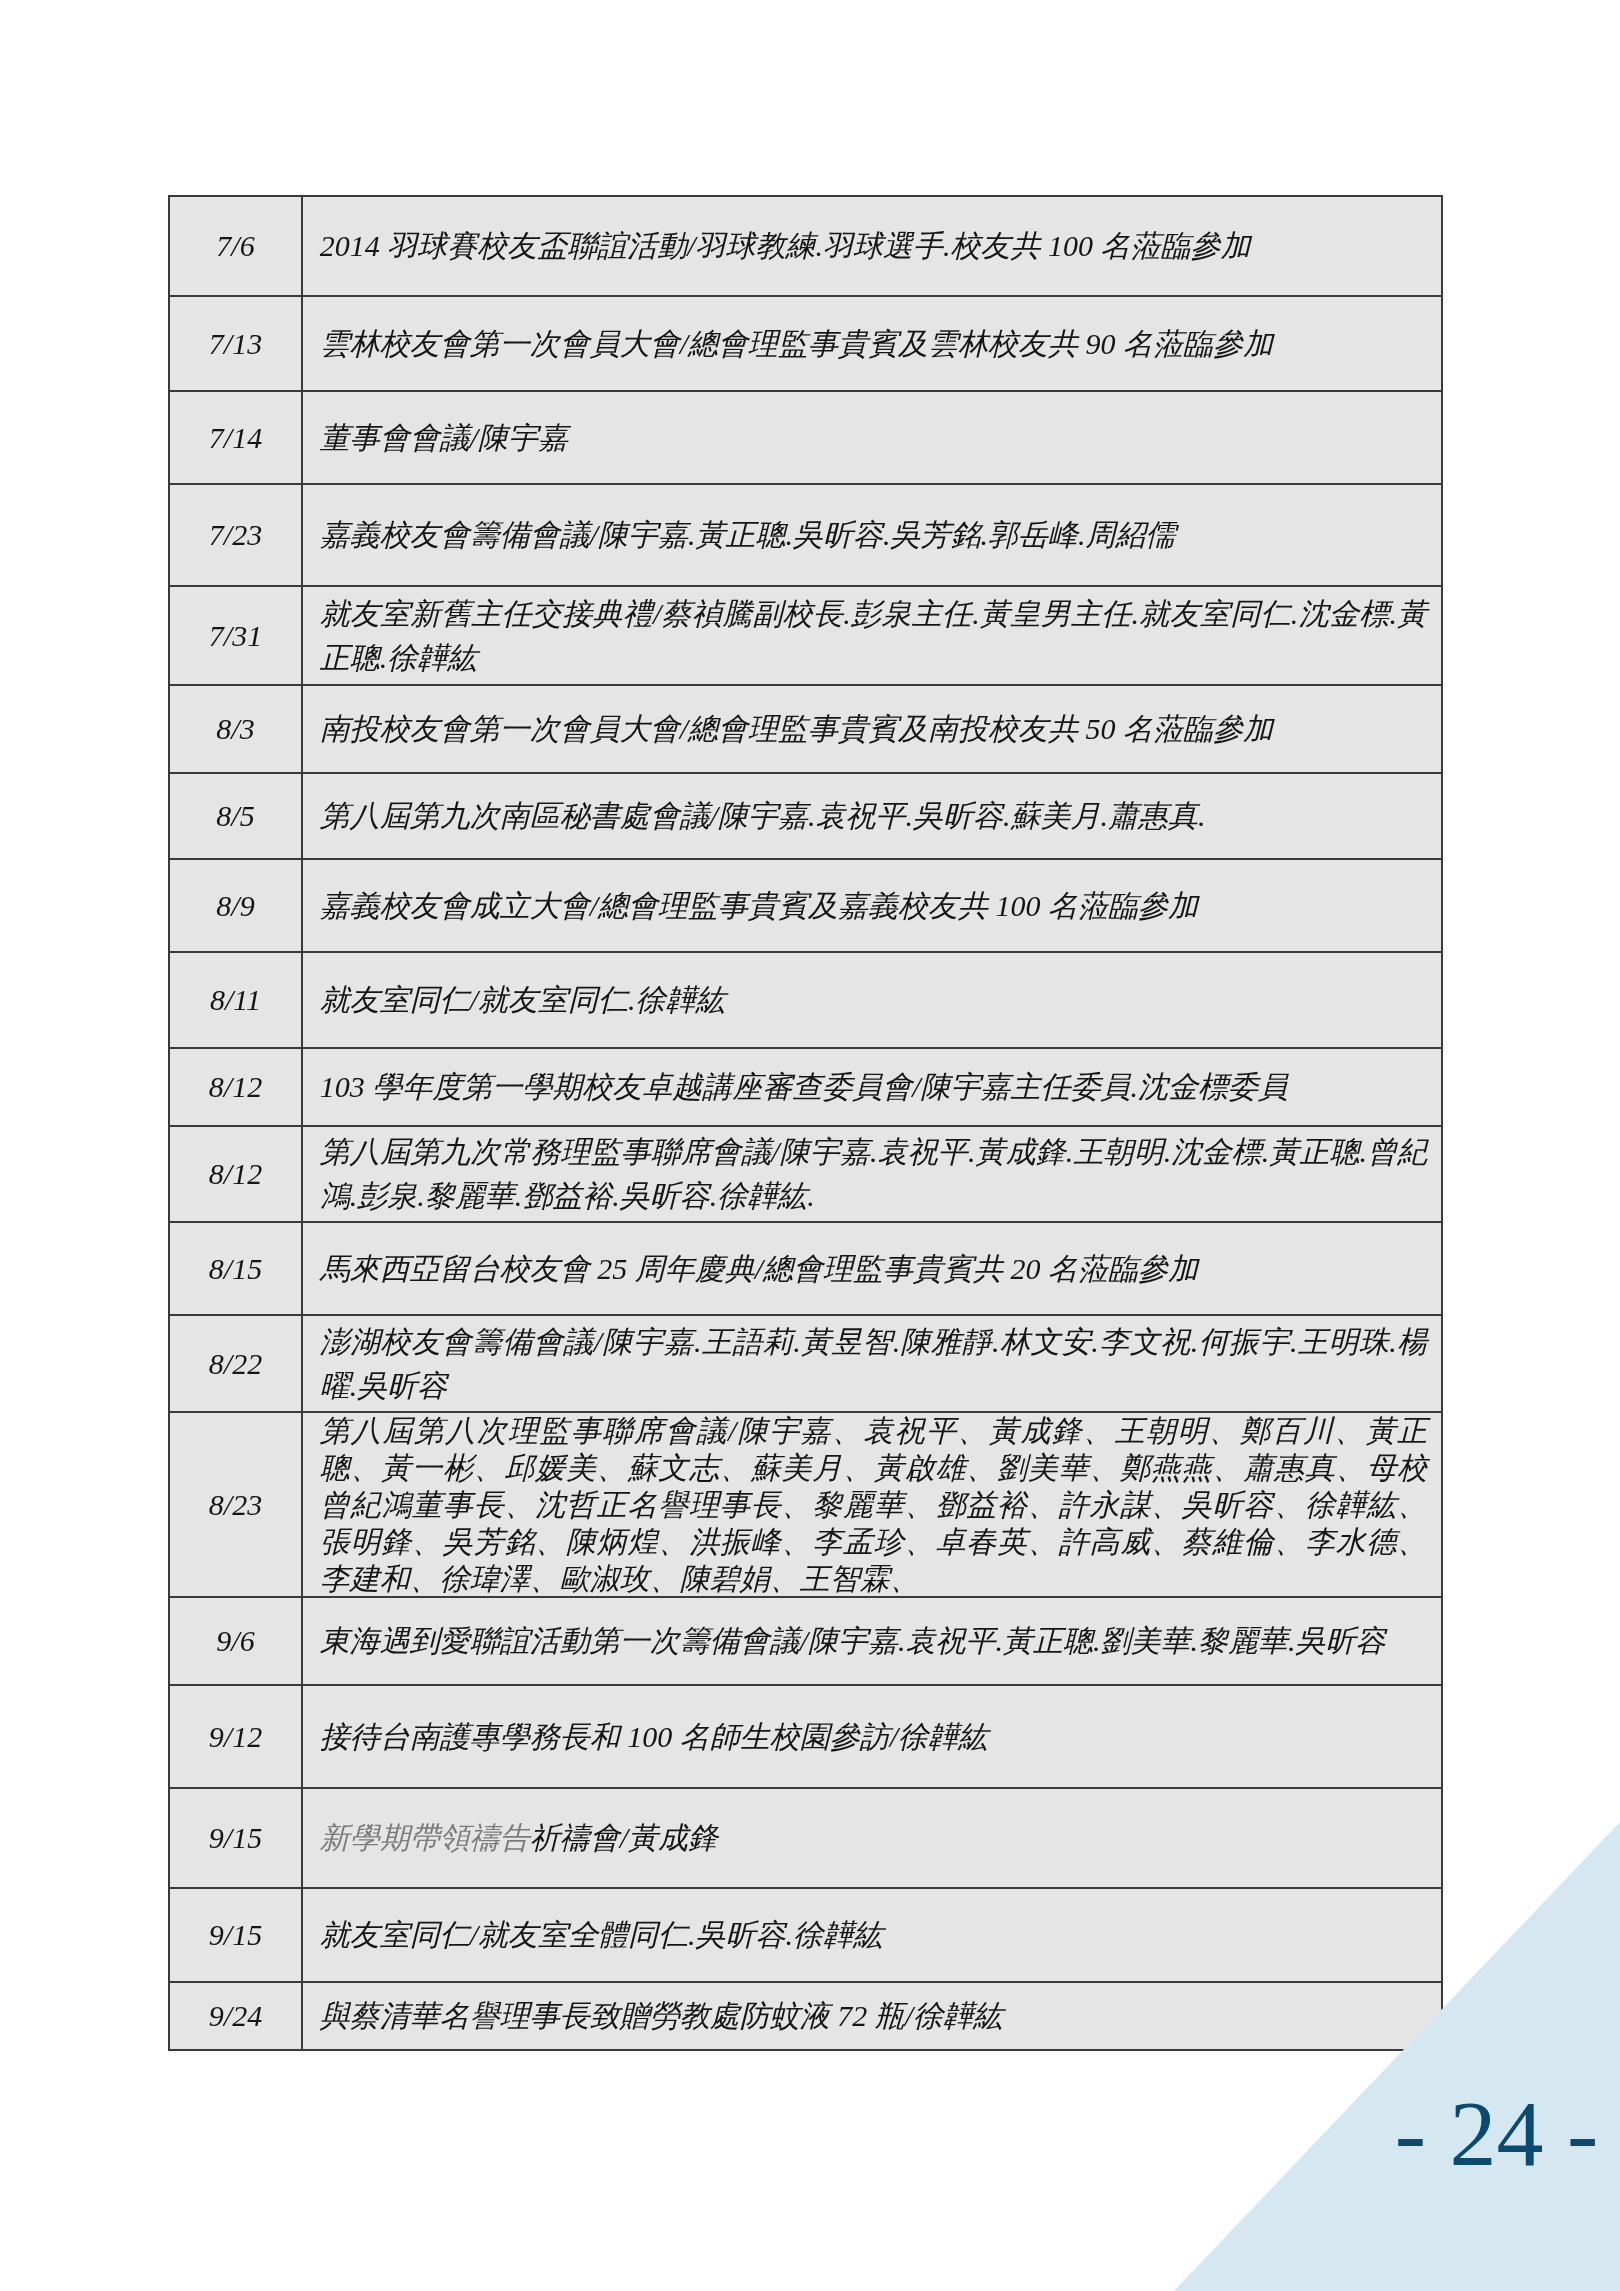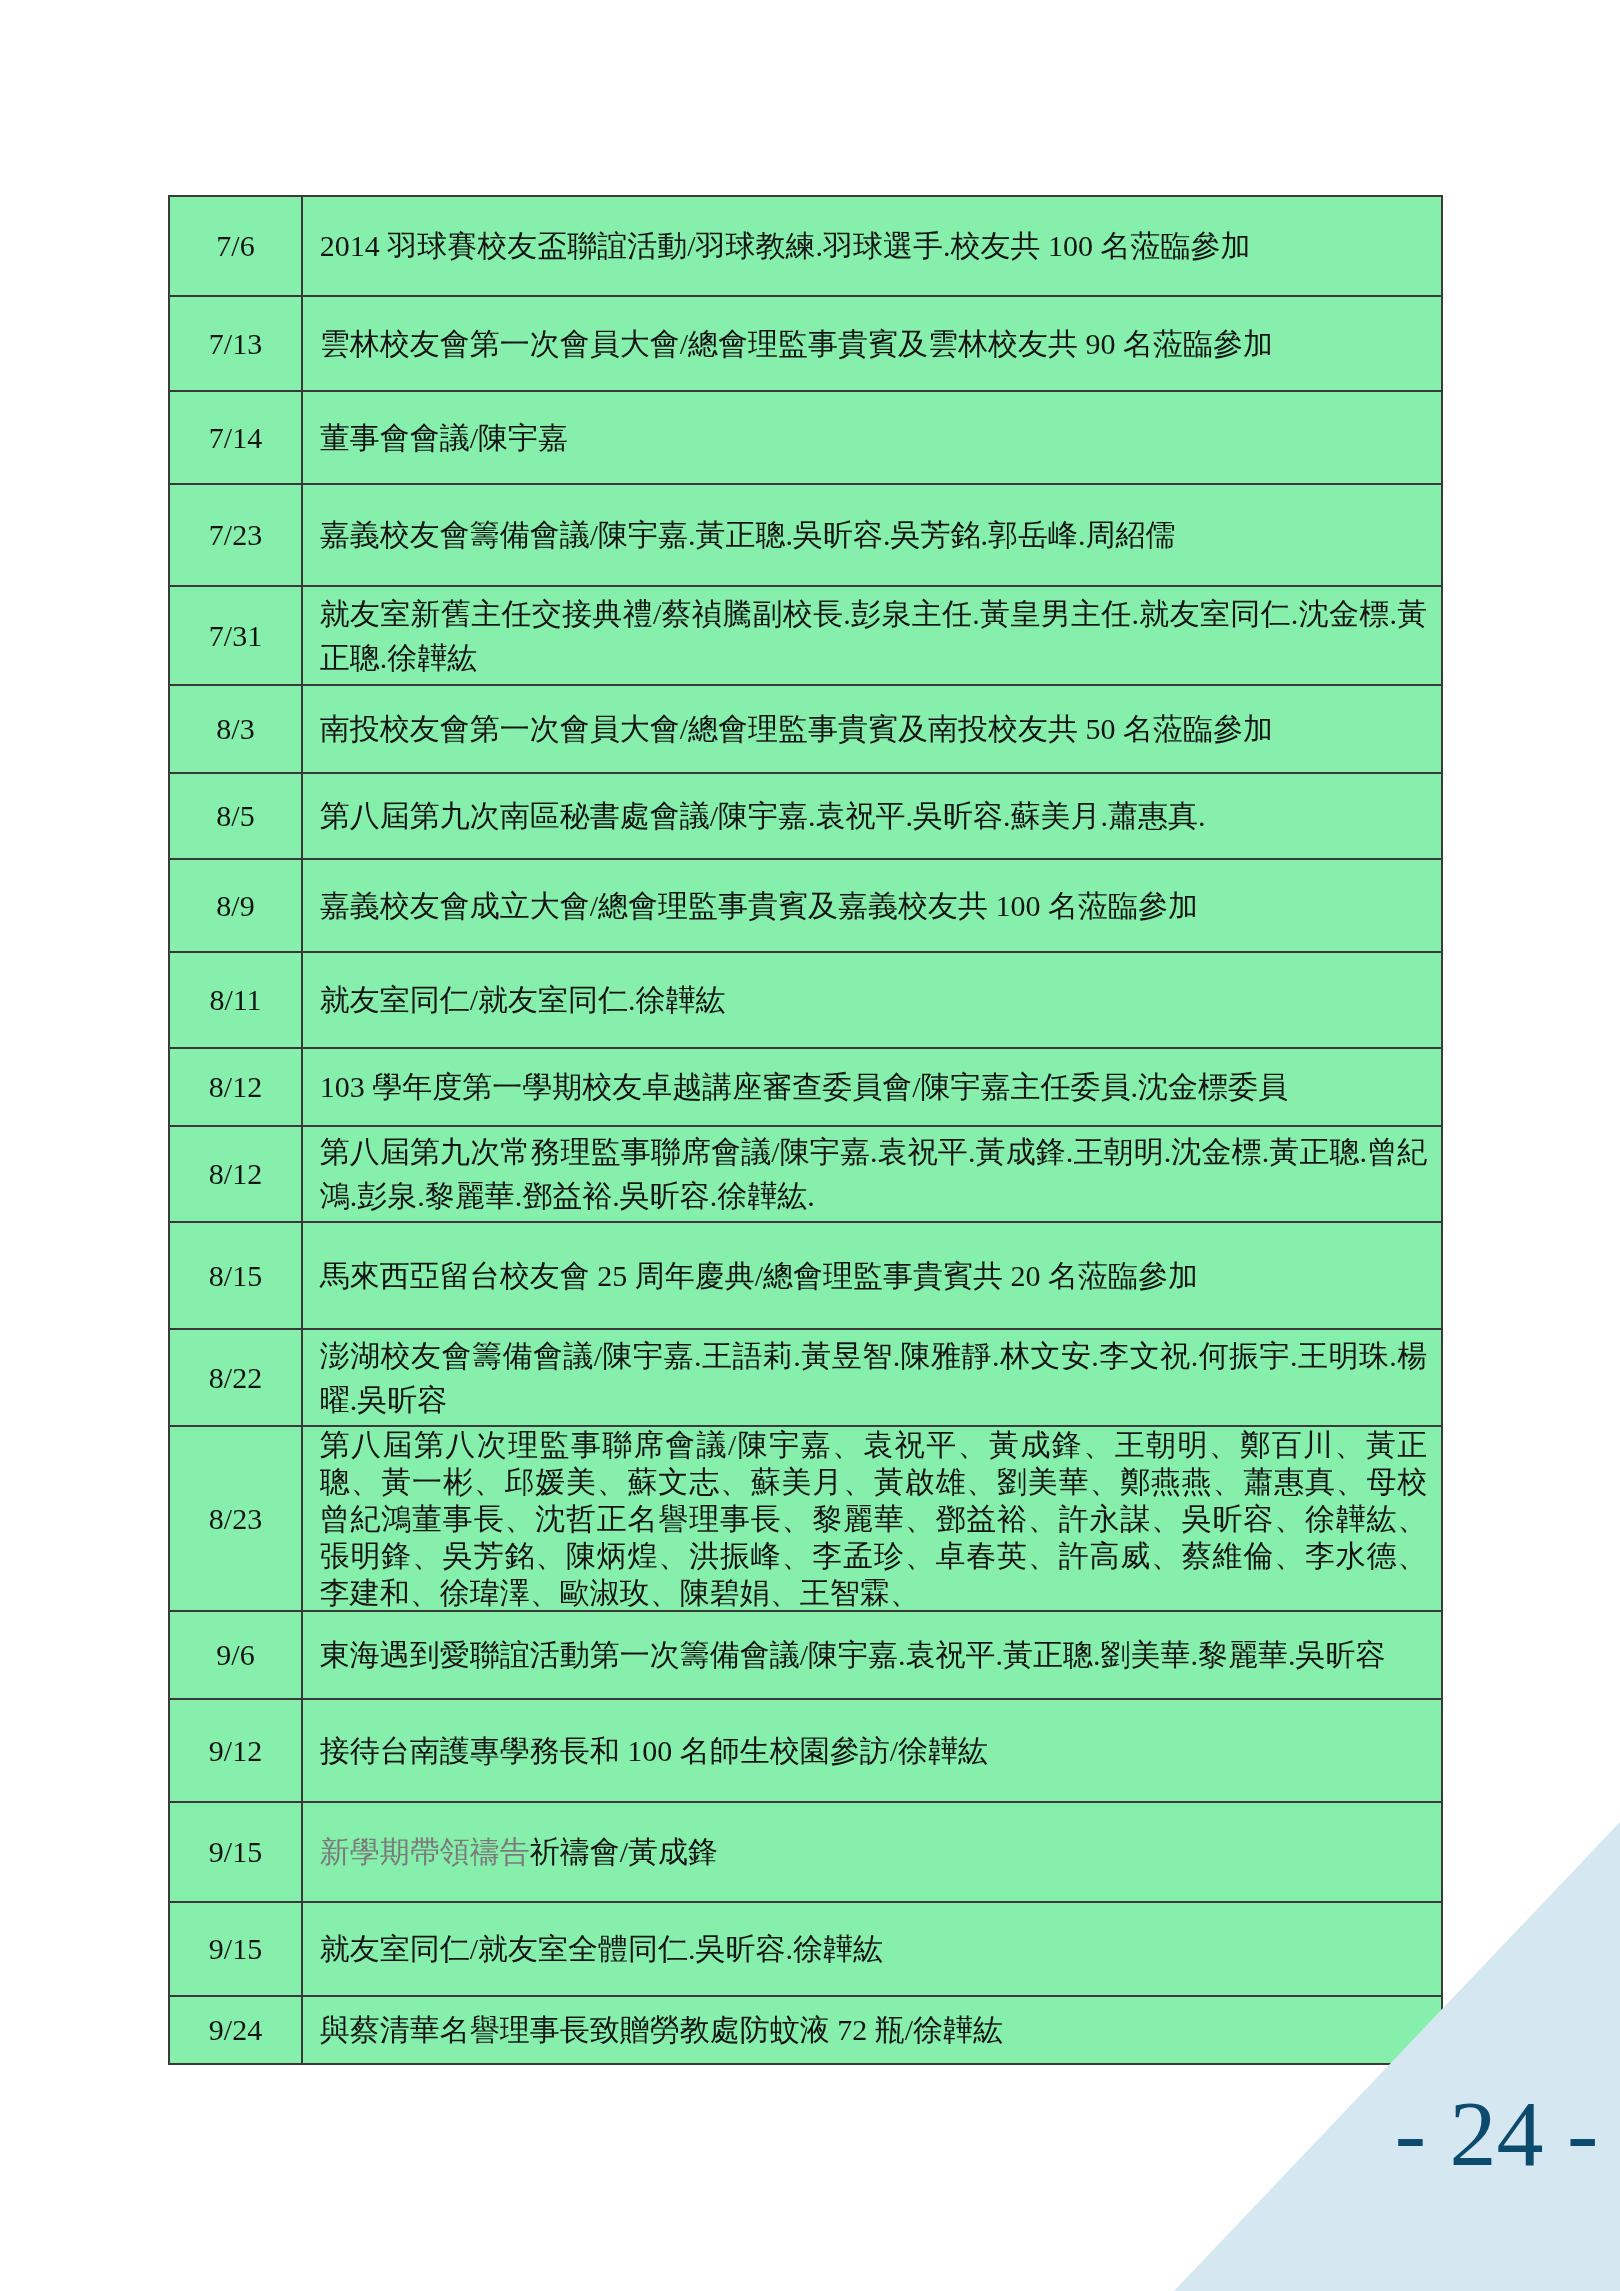--- a/index.html
+++ b/index.html
@@ -6,21 +6,21 @@
   body{
     width:1620px;height:2292px;background:#ffffff;
     font-family:"Liberation Serif","DejaVu Serif",serif;
   }
   .page{
     position:relative;width:1620px;height:2292px;overflow:hidden;
     background:#ffffff;color:#151515;
   }
   .tbl{
     position:absolute;left:168px;top:195px;width:1275px;
-    border:2.9px solid #3a3a3a;box-sizing:border-box;background:#86efac;
+    border:2.9px solid #3a3a3a;box-sizing:border-box;background:#e5e5e5;font-style:italic;
   }
   .row{display:flex;box-sizing:border-box;border-top:2px solid #3a3a3a;}
   .row:first-child{border-top:none;}
   .cd{
     flex:0 0 133px;width:133px;box-sizing:border-box;
     border-right:2px solid #3a3a3a;
     display:flex;align-items:center;justify-content:center;
     font-size:30px;
   }
   .cx{
@@ -120,21 +120,21 @@
         </div>
     </div>
 
     <div class="row" style="height:96px">
       <div class="cd">8/12</div>
       <div class="cx">
           <div class="inner">第八屆第九次常務理監事聯席會議/陳宇嘉.袁祝平.黃成鋒.王朝明.沈金標.黃正聰.曾紀鴻.彭泉.黎麗華.鄧益裕.吳昕容.徐韡紘.</div>
         </div>
     </div>
 
-    <div class="row" style="height:107px">
+    <div class="row" style="height:93px">
       <div class="cd">8/15</div>
       <div class="cx">
           <div class="inner">馬來西亞留台校友會 25 周年慶典/總會理監事貴賓共 20 名蒞臨參加</div>
         </div>
     </div>
 
     <div class="row" style="height:97px">
       <div class="cd">8/22</div>
       <div class="cx">
           <div class="inner">澎湖校友會籌備會議/陳宇嘉.王語莉.黃昱智.陳雅靜.林文安.李文祝.何振宇.王明珠.楊曜.吳昕容</div>

